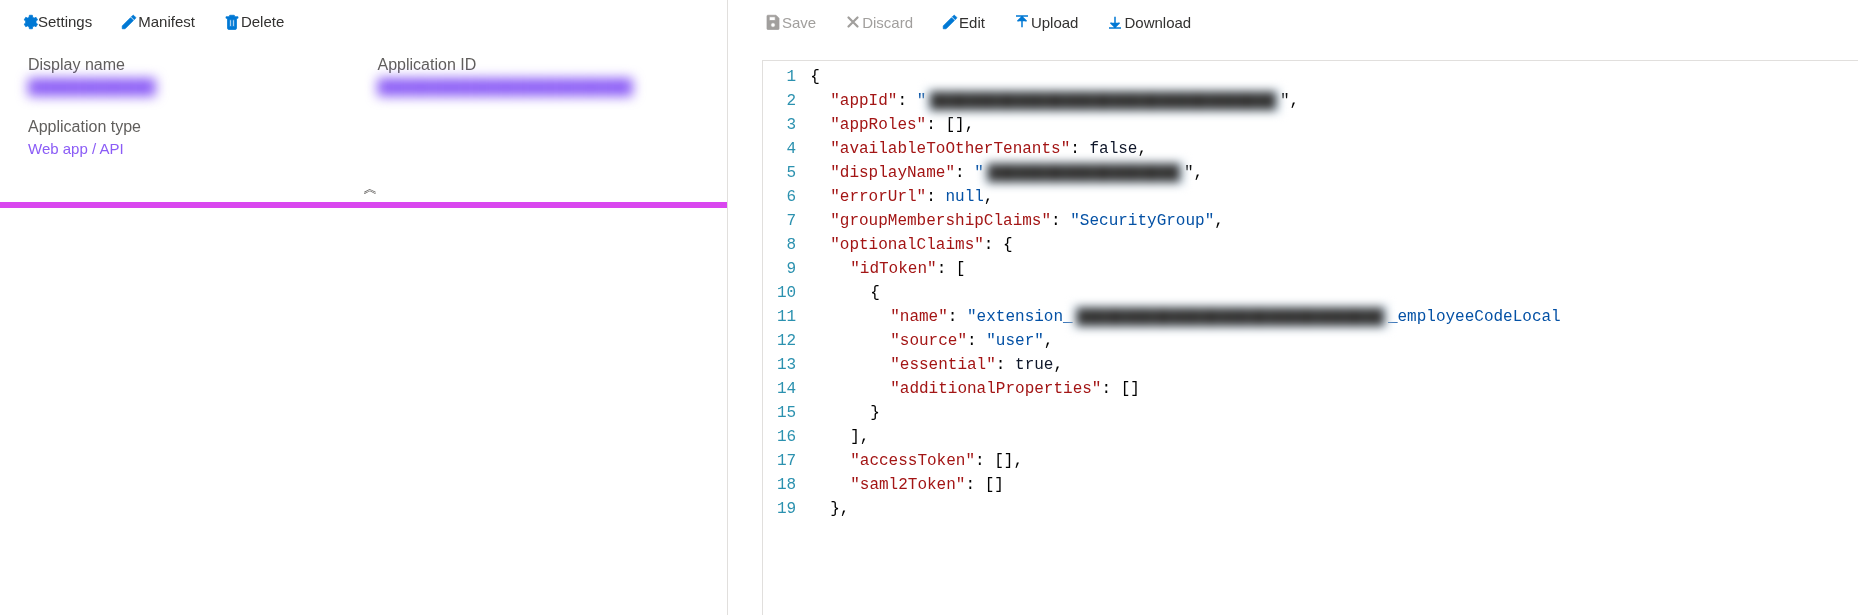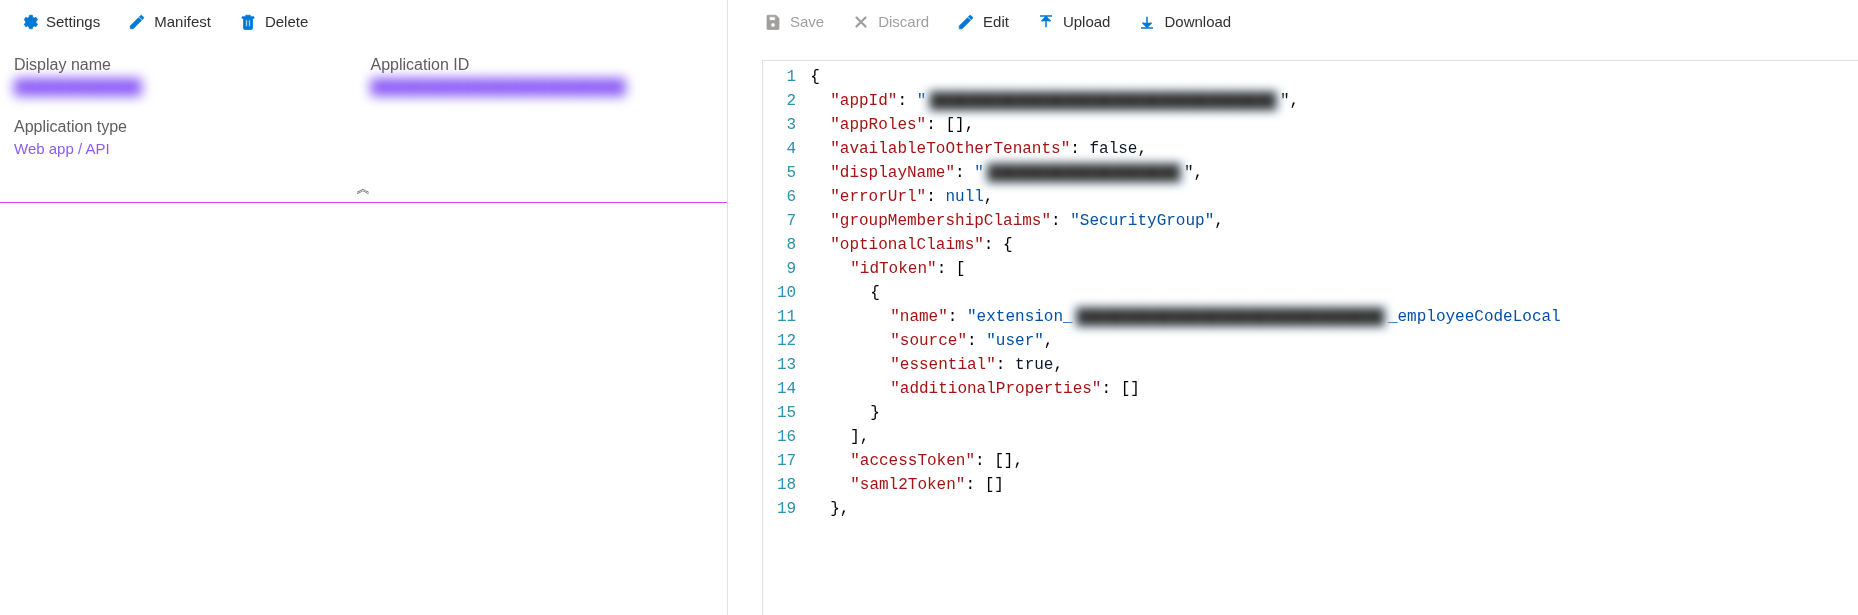--- a/index.html
+++ b/index.html
@@ -35,21 +35,22 @@
       padding: 8px 18px;
       border-bottom: 1px solid #e1dfdd;
       gap: 24px;
       height: 44px;
     }
     .left-panel .toolbar {
       border-bottom: 1px solid #ffffff;
     }
     .toolbar-btn {
       display: inline-flex;
-      gap: 8px;
+      align-items: center;
+      gap: 0;
       font-size: 15px;
       color: #323130;
       cursor: pointer;
       padding: 4px 2px;
     }
     .toolbar-btn.disabled {
       color: #a19f9d;
       cursor: default;
     }
     .toolbar-btn .icon {
@@ -60,26 +61,26 @@
       justify-content: center;
     }
     .toolbar-btn .icon svg {
       width: 18px;
       height: 18px;
     }
     .icon-blue svg { fill: #0078d4; stroke: #0078d4; }
     .icon-gray svg { fill: #a19f9d; stroke: #a19f9d; }
 
     .props-panel {
-      padding: 12px 14px 0 14px;
+      padding: 12px 14px 0 28px;
       display: grid;
       grid-template-columns: 1fr 1fr;
       column-gap: 14px;
       row-gap: 20px;
-      border-bottom: 1px solid #d946ef;
+      border-bottom: 6px solid #d946ef;
       position: relative;
     }
     .prop-group { }
     .prop-label {
       font-size: 16px;
       color: #605e5c;
       margin-bottom: 4px;
     }
     .prop-value {
       font-size: 15px;

